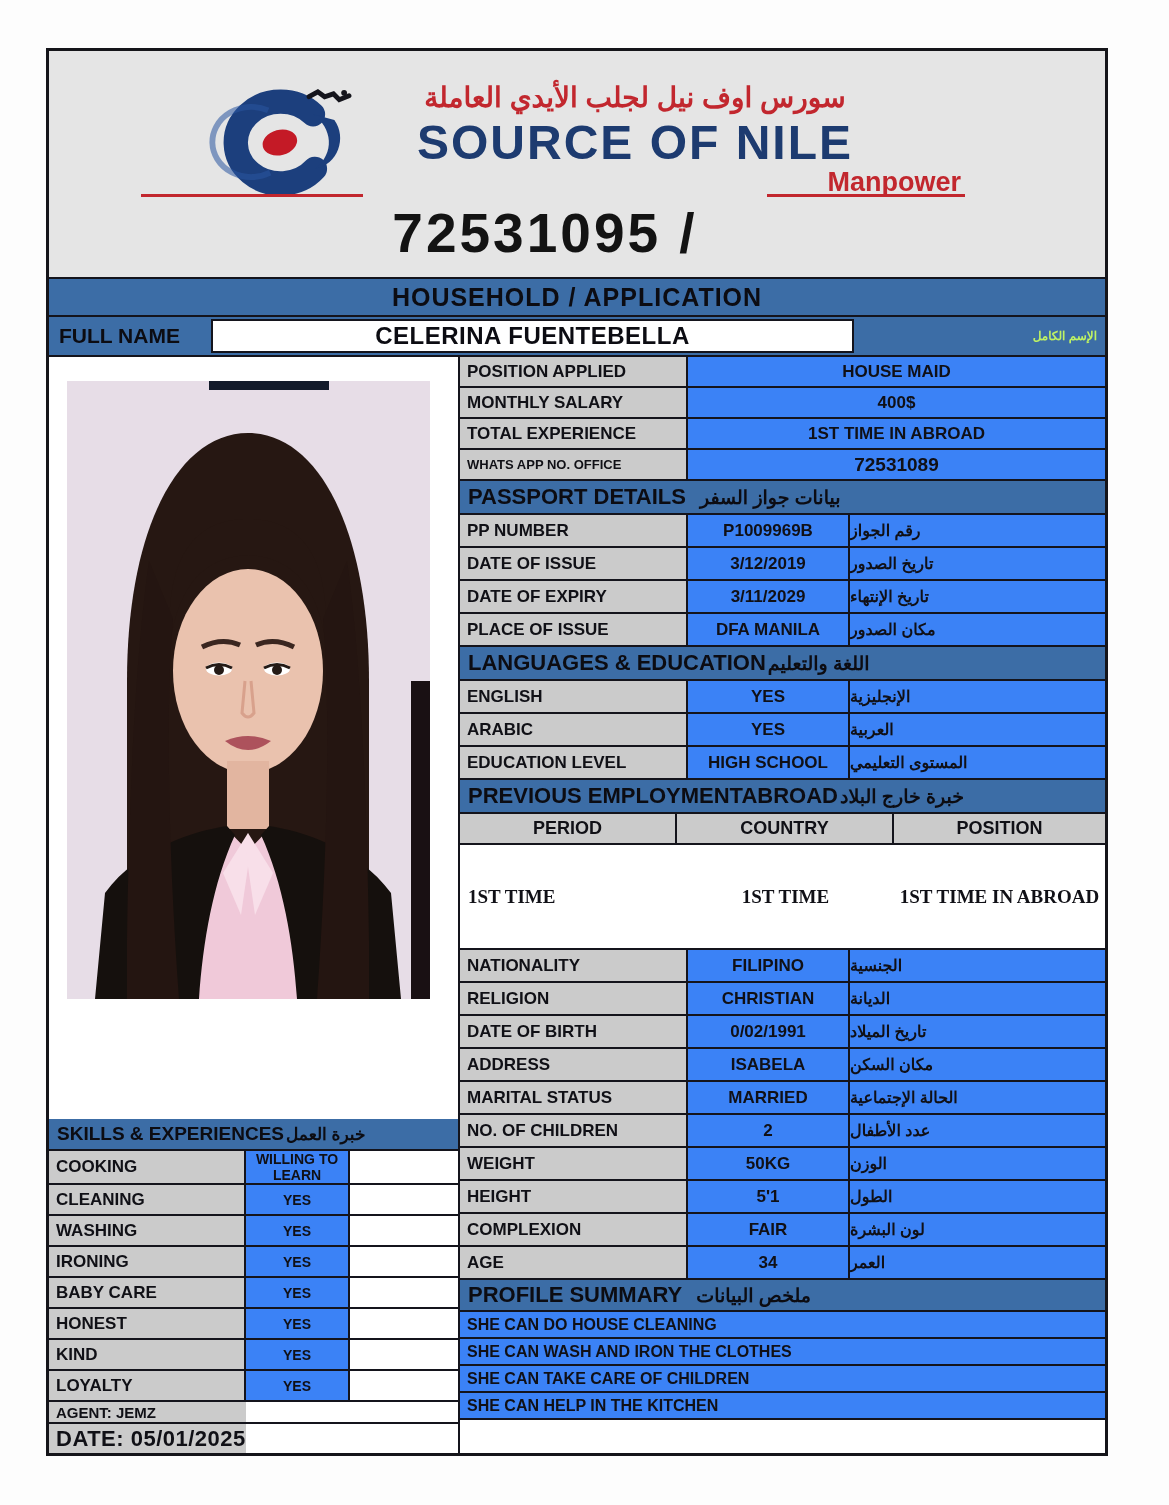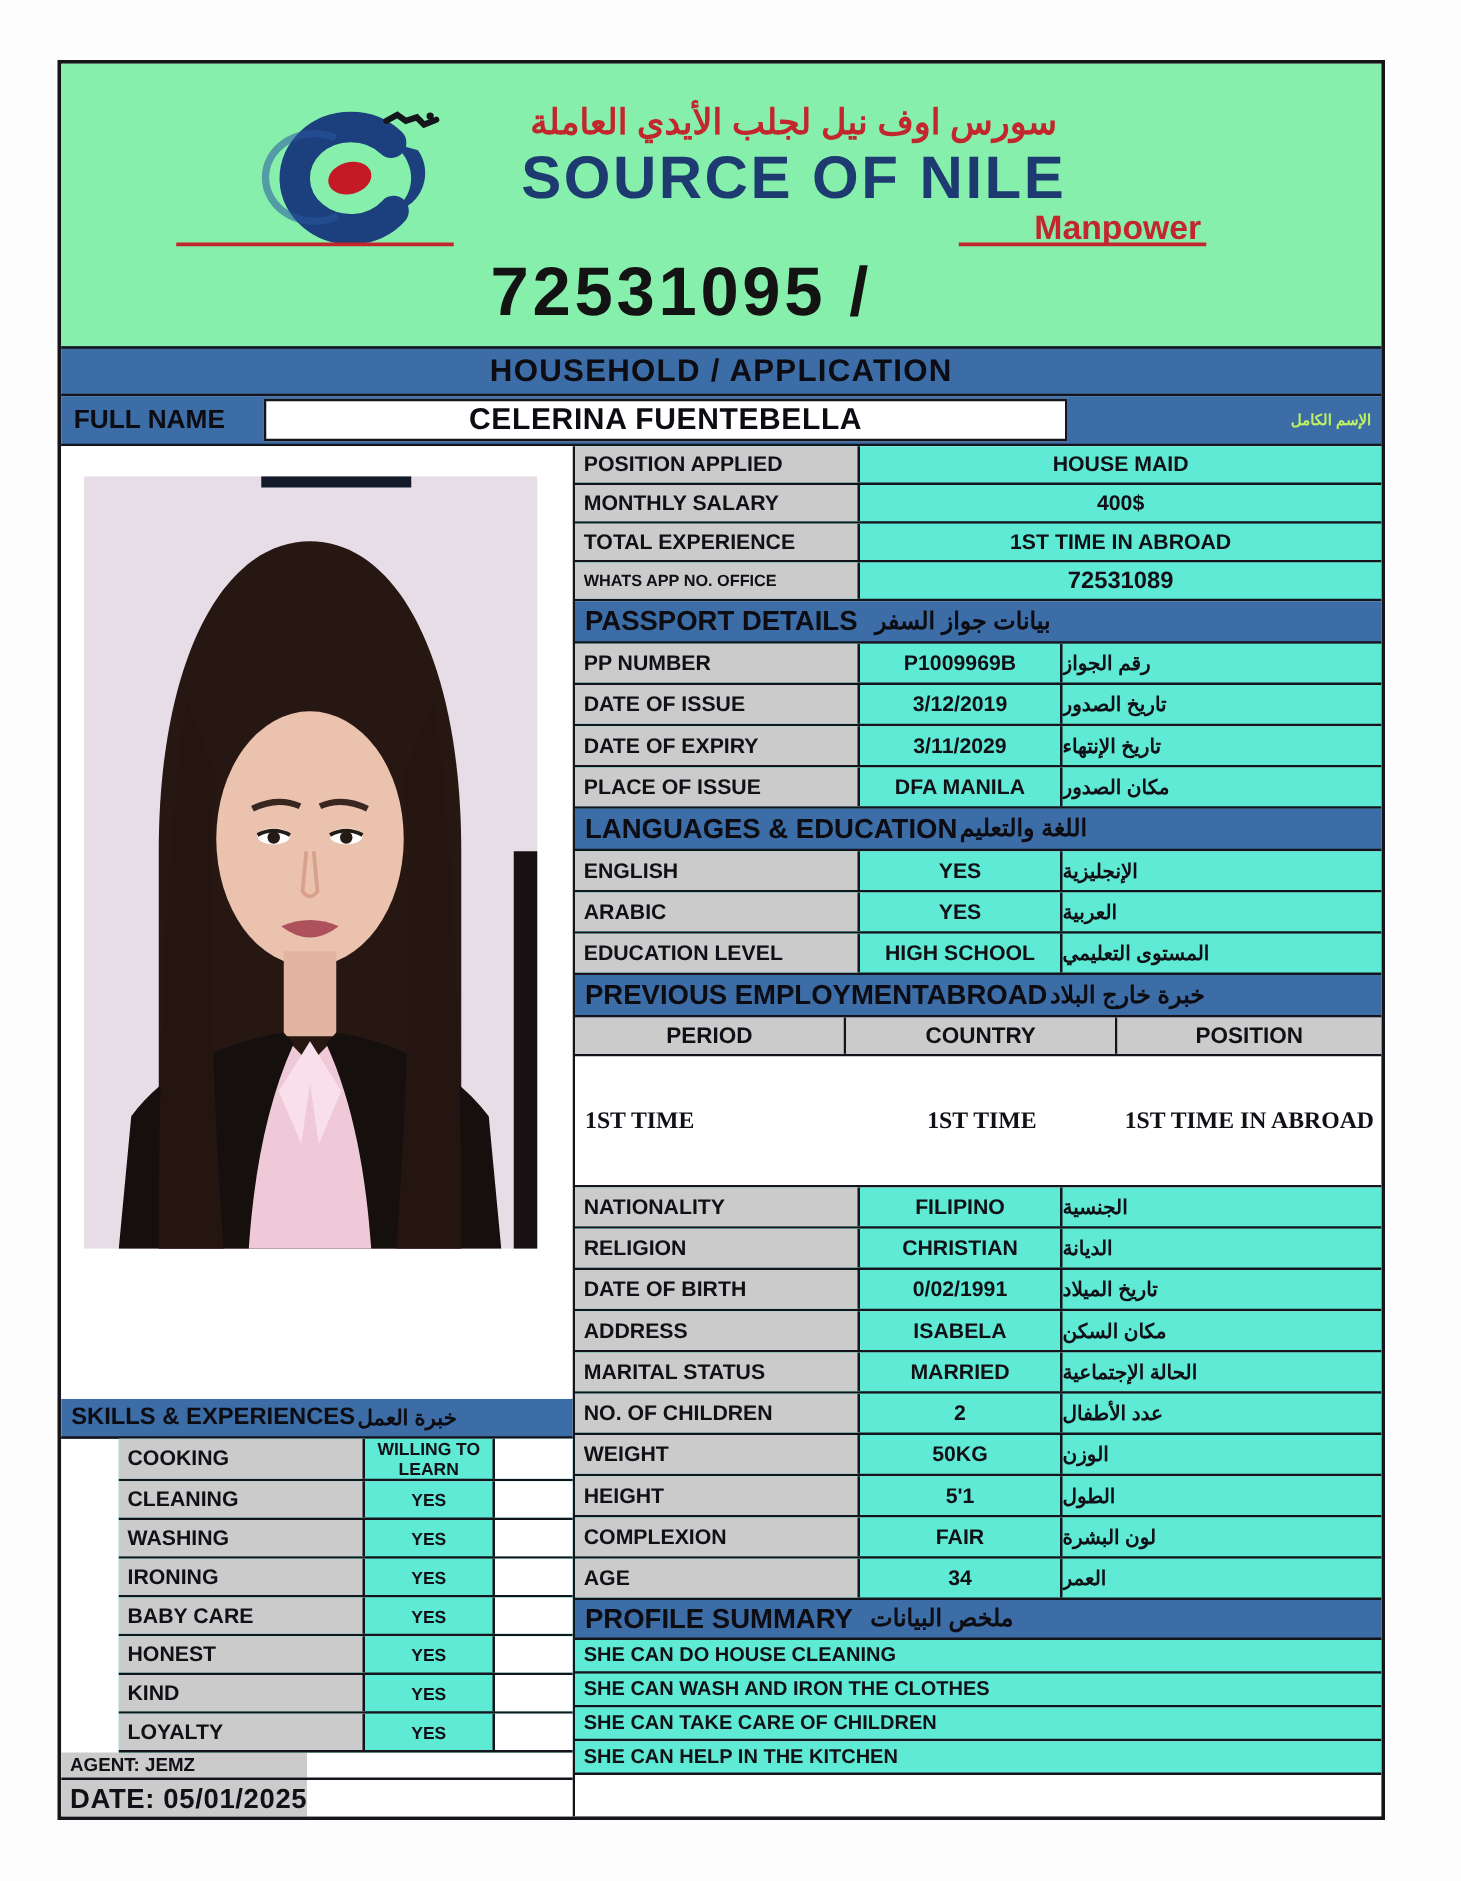--- a/index.html
+++ b/index.html
@@ -1,21 +1,21 @@
 <!DOCTYPE html>
 <html><head>
 <meta charset="utf-8">
 <style>
   * { margin:0; padding:0; box-sizing:border-box; }
   body { background:#f6f6f6; font-family:"Liberation Sans", sans-serif; }
   .page { position:relative; width:1169px; height:1505px; background:#fdfdfd; overflow:hidden; }
   .doc { position:absolute; left:46px; top:48px; width:1062px; height:1408px; background:#ffffff; border:3px solid #15151a; }
 
   
-  .hdr { position:absolute; left:0; top:0; width:1056px; height:226px; background:#86efac; }
+  .hdr { position:absolute; left:0; top:0; width:1056px; height:226px; background:#e5e5e5; }
   .logo { position:absolute; left:145px; top:36px; width:160px; height:112px; }
   .arabic-title { position:absolute; left:280px; top:30px; width:612px; text-align:center;
     font-size:28px; font-weight:bold; color:#c2272e; direction:rtl; }
   .company-name { position:absolute; left:280px; top:64px; width:612px; text-align:center;
     font-size:48px; font-weight:bold; color:#1d3b70; letter-spacing:2px; }
   .brand-sub { position:absolute; left:660px; top:116px; width:252px; text-align:right;
     font-size:27px; font-weight:bold; color:#c2272e; }
   .redline { position:absolute; height:3px; background:#c2272e; top:143px; }
   .redline.l { left:92px; width:222px; }
   .redline.r { left:718px; width:198px; }
@@ -45,21 +45,21 @@
   .photo { position:absolute; left:18px; top:24px; width:363px; height:618px; }
 
   
   .bar { background:#3c6da6; border-bottom:2px solid #14141c; color:#0c0c12;
     display:flex; align-items:center; gap:14px; padding-left:8px; font-weight:bold; overflow:hidden; }
   .bar-en { font-size:22px; white-space:nowrap; }
   .bar-ar { font-size:19px; direction:rtl; white-space:nowrap; }
   .bar.tight { gap:2px; }
 
   
-  .t-row { display:grid; border-bottom:2px solid #14141c; background:#5eead4; }
+  .t-row { display:grid; border-bottom:2px solid #14141c; background:#3b82f6; }
   .cell { overflow:hidden; color:#101016; }
   .c-label { background:#cbcbcb; border-right:2px solid #14141c; display:flex; align-items:center;
     padding-left:7px; font-weight:bold; font-size:17px; }
   .c-value { display:flex; align-items:center; justify-content:center; text-align:center;
     font-weight:bold; font-size:17px; border-right:2px solid #14141c; line-height:17px; }
   .c-arabic { display:flex; align-items:center; justify-content:flex-end; padding-right:7px;
     font-weight:bold; font-size:16px; }
   .c-text { display:flex; align-items:center; padding-left:7px; font-weight:bold; font-size:16px; }
   .c-extra { background:#fff; }
 
@@ -82,21 +82,21 @@
     font-family:"Liberation Serif", serif; font-weight:bold; font-size:19px; }
   .emp-body .cell { display:flex; align-items:center; }
   .emp-body .cell:nth-child(1) { padding-left:8px; }
   .emp-body .cell:nth-child(2) { justify-content:center; }
   .emp-body .cell:nth-child(3) { justify-content:center; }
 
   .profile-table .t-row { grid-template-columns:1fr; height:27px; }
 
   
   .skills-table { display:flex; flex-direction:column; height:251px; }
-  .skills-table .t-row { grid-template-columns:197px 104px 1fr; flex:1;margin-left:46px; }
+  .skills-table .t-row { grid-template-columns:197px 104px 1fr; flex:1; }
   .skills-table .c-value { font-size:14px; line-height:16px; padding:0 3px; }
   .agent-row, .date-row { display:flex; align-items:center; padding-left:7px; font-weight:bold;
     border-bottom:2px solid #14141c; color:#101016;
     background:linear-gradient(90deg, #cbcbcb 0 197px, #ffffff 197px); }
   .agent-row { height:22px; font-size:15px; }
   .date-row { height:29px; font-size:22px; border-bottom:none; letter-spacing:0.5px; }
 </style>
 </head>
 <body>
 

